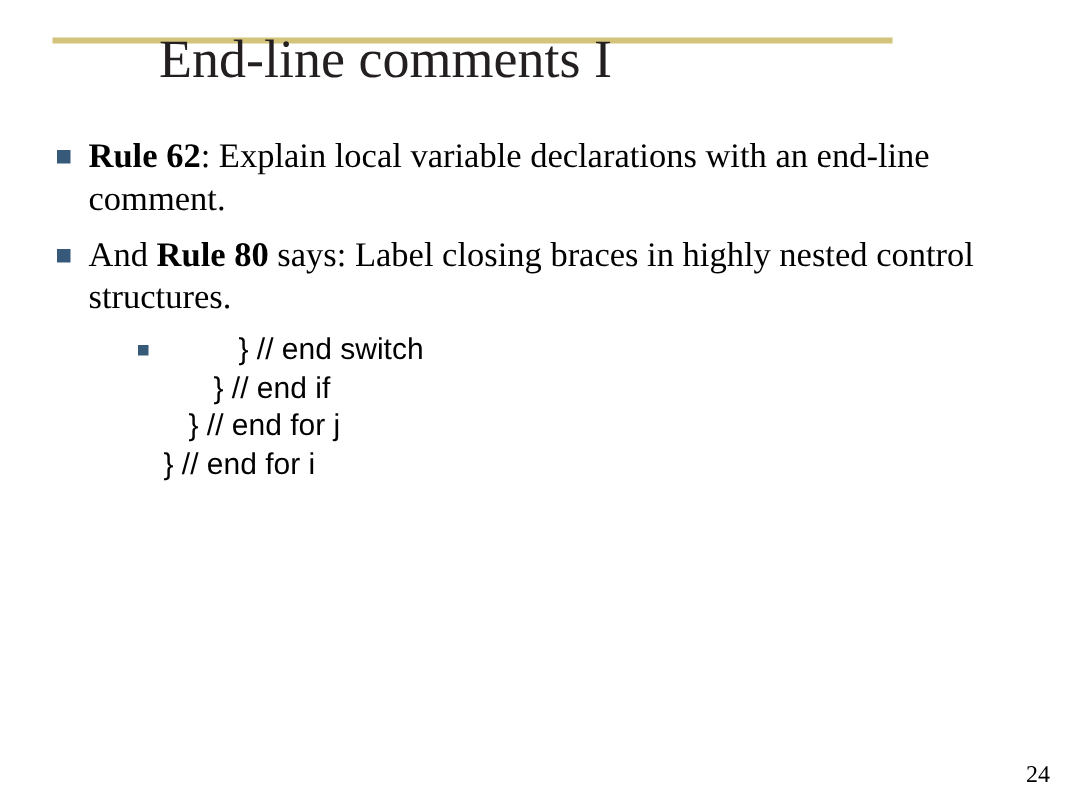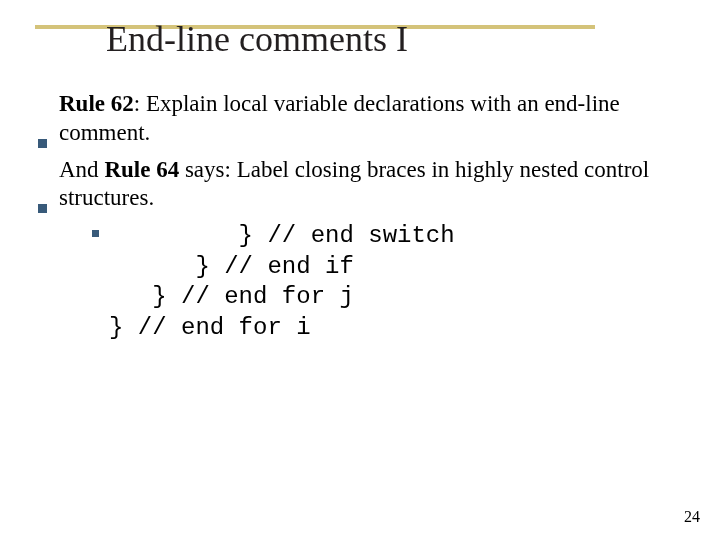--- a/index.html
+++ b/index.html
@@ -56,31 +56,31 @@
     margin-top: 10px;
     margin-right: 12px;
   }
   .sq.sm {
     width: 7px;
     height: 7px;
     margin-top: 9px;
     margin-right: 10px;
   }
   .txt { flex: 1 1 auto; }
-  .l1 { margin-left: 0; align-items: flex-end; }
+  .l1 { margin-left: 0; }
   .l2 { margin-left: 54px; }
   .code {
     font-family: Tahoma, Verdana, Geneva, sans-serif;
     font-size: 20px;
   }
   .kw { color: #0a1b7a; }
   .cm  { color: #1d7a1d; }
   .codeblock {
-    font-family: Liberation Mono, monospace;
-    font-size: 24px;
+    font-family: Liberation Sans, sans-serif;
+    font-size: 20px;
     line-height: 1.28;
     white-space: pre;
     margin: 0;
   }
   .pagenum {
     position: absolute;
     right: 20px;
     bottom: 14px;
     font-size: 16px;
     color: #000;
@@ -101,21 +101,21 @@
       <div class="txt">
         <b>Rule 62</b><span>: Explain local variable declarations with an end-line comment.</span>
       </div>
     </div>
 
 
 
     <div class="row l1" style="margin-top:6px;">
       <div class="sq"></div>
       <div class="txt">
-        <span>And </span><b>Rule 64</b><span> says: Label closing braces in highly nested control structures.</span>
+        <span>And </span><b>Rule 80</b><span> says: Label closing braces in highly nested control structures.</span>
       </div>
     </div>
 
     <div class="row l2">
       <div class="sq sm"></div>
       <div class="txt">
         <div class="codeblock">         } // end switch</div>
         <div class="codeblock">      } // end if</div>
         <div class="codeblock">   } // end for j</div>
         <div class="codeblock">} // end for i</div>

